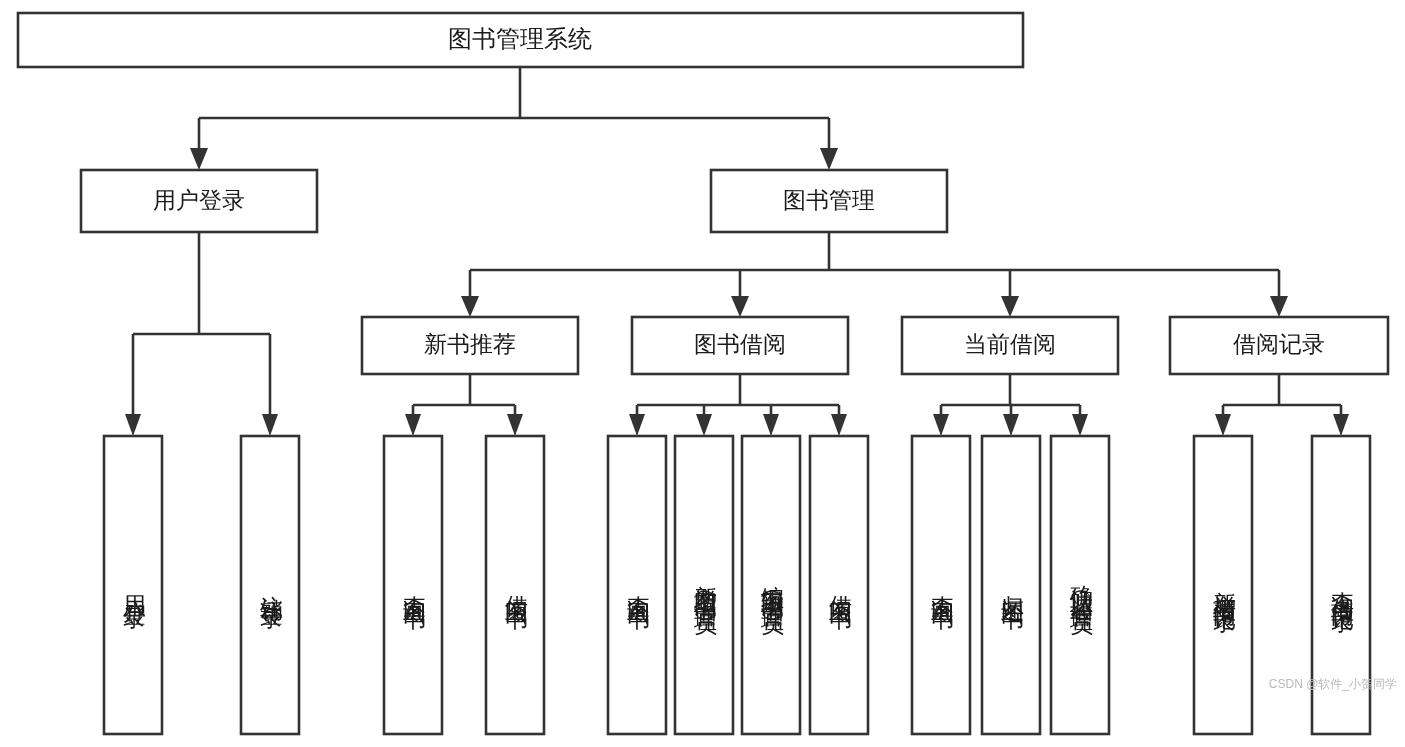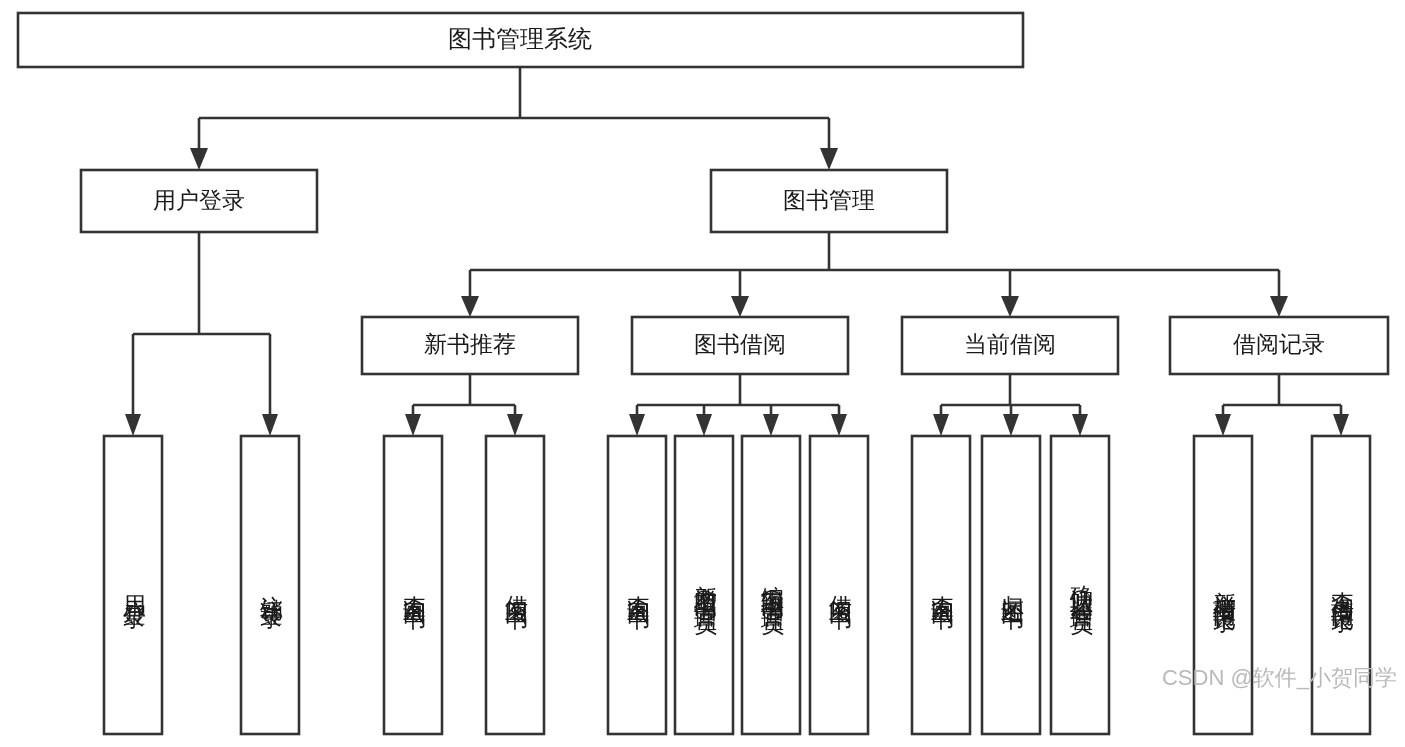--- a/index.html
+++ b/index.html
@@ -56,21 +56,21 @@
   }
   .arrow-head {
     fill: #333333;
     stroke: none;
   }
   .watermark {
     position: absolute;
     right: 8px;
     bottom: 4px;
     font-family: "Liberation Sans", sans-serif;
-    font-size: 22px;
+    font-size: 12px;
     color: #b9b9b9;
     white-space: nowrap;
     user-select: none;
   }
 </style>
 </head>
 <body>
 
 <div id="diagram-root">
 

